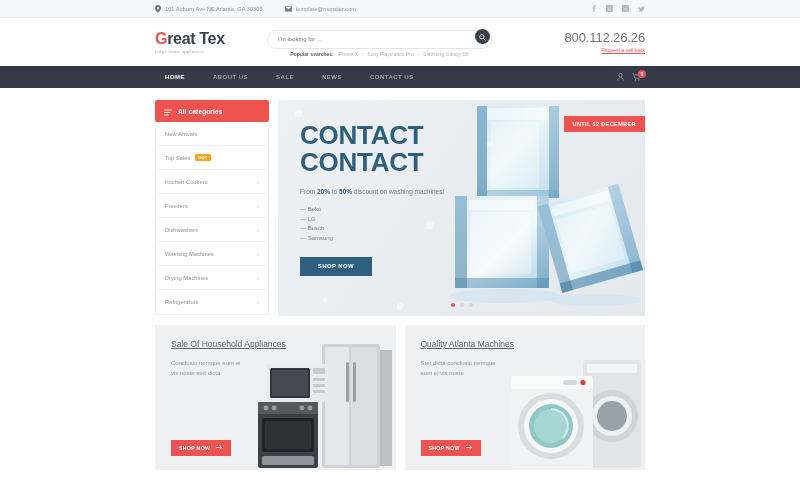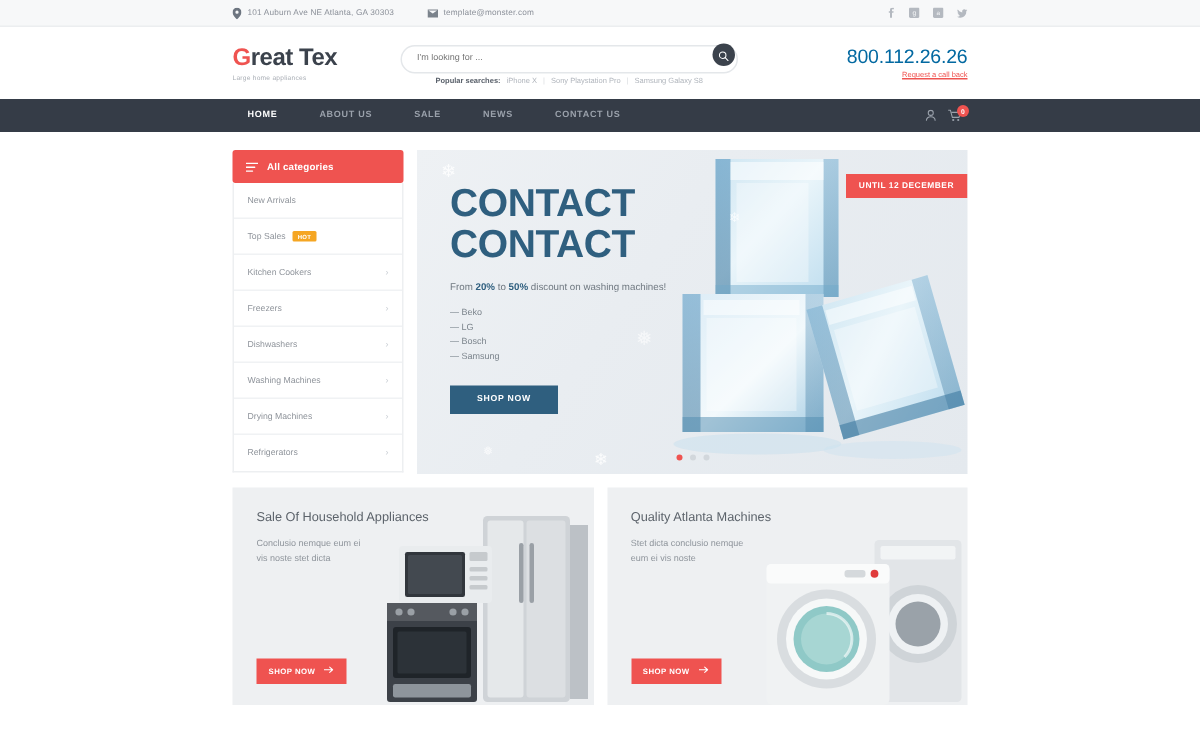--- a/index.html
+++ b/index.html
@@ -50,21 +50,21 @@
     border-radius: 50%; background: #3b424c; border: none; cursor: pointer;
     display: flex; align-items: center; justify-content: center;
   }
   .popular { margin-top: 5px; font-size: 5px; color: #b0b5bc; display: flex;
              gap: 4px; align-items: center; justify-content:center; }
   .popular b { color: #5a616b; font-weight: bold; }
   .popular .sep { color: #d8dbdf; }
   .popular a { color: #b0b5bc; text-decoration: none; }
 
   .phone-wrap { margin-left: auto; text-align: right; }
-  .phone { font-size: 13px; color: #0369a1; letter-spacing: -.01em; line-height:1; }
+  .phone { font-size: 13px; color: #737373; letter-spacing: -.01em; line-height:1; }
   .callback { font-size: 5px; color: #ef5350; text-decoration: underline; margin-top: 3px; display:block; }
 
   
   .nav { height: 22px; background: #353c47; display: flex; align-items: center; }
   .nav-inner { width: 490px; margin: 0 auto; display: flex; align-items: center; height: 100%; }
   .nav-items { display: flex; gap: 0; }
   .nav-item { font-size: 6px; color: #9aa1ab; letter-spacing: .08em;
               padding: 0 14px; text-decoration: none; font-weight: bold; }
   .nav-item:first-child { padding-left: 10px; }
   .nav-item.active { color: #ffffff; }
@@ -112,21 +112,21 @@
           justify-content: center; gap: 5px; z-index: 4; }
   .dot { width: 4px; height: 4px; border-radius: 50%; background: #d2d7dc; cursor: pointer; }
   .dot.active { background: #ef5350; }
   .flake { position: absolute; color: #ffffff; opacity: .85; z-index: 2; }
 
   
   .promos { width: 490px; margin: 9px auto 0; display: flex; gap: 9px; }
   .promo { flex: 1; height: 145px; background: #eef0f2; position: relative;
            overflow: hidden; }
   .promo-body { padding: 14px 0 0 16px; position: relative; z-index: 3; }
-  .promo-title { font-size: 8.5px; color: #5c636b; }
+  .promo-title { font-size: 8.5px; color: #5c636b; text-decoration: underline; }
   .promo-desc { font-size: 6px; color: #8f959c; line-height: 1.72; margin-top: 9px; }
   .shop-red { position: absolute; left: 16px; bottom: 14px; z-index: 3;
               display: inline-flex; align-items: center; gap: 6px;
               background: #ef5350; color: #fff; border: none; cursor: pointer;
               font-size: 5.2px; font-weight: bold; letter-spacing: .06em;
               padding: 5px 8px; }
   .promo-img { position: absolute; right: 0; bottom: 0; z-index: 2; }
 
   .bottom-peek { position: absolute; left:0; right:0; bottom: 0; height: 8px; }
 </style>

